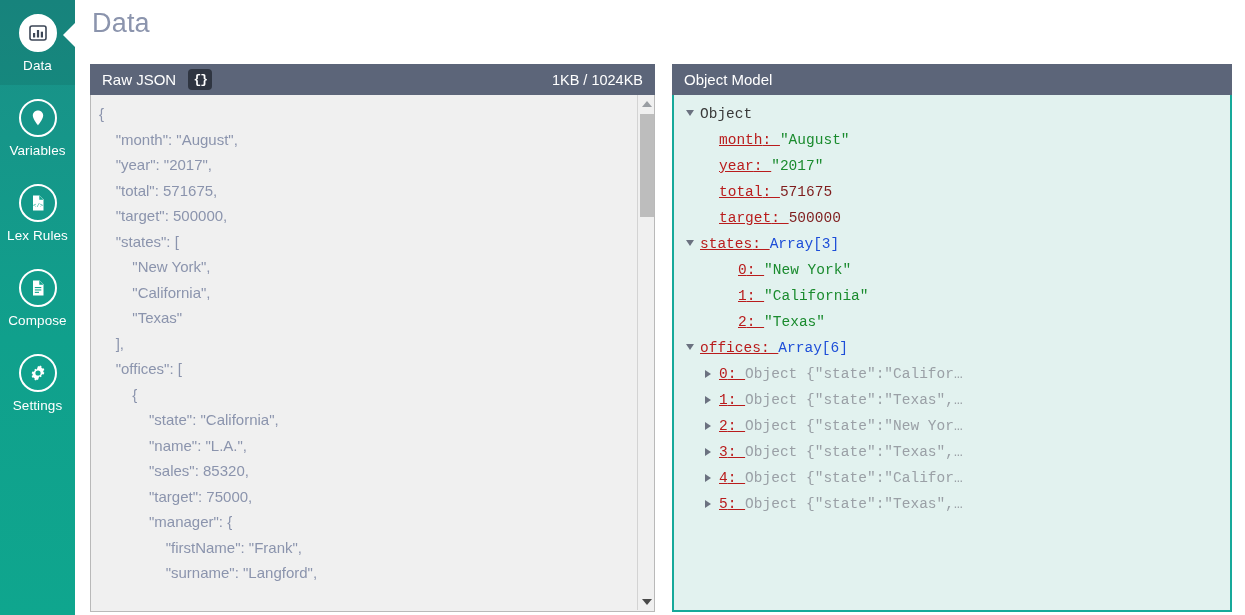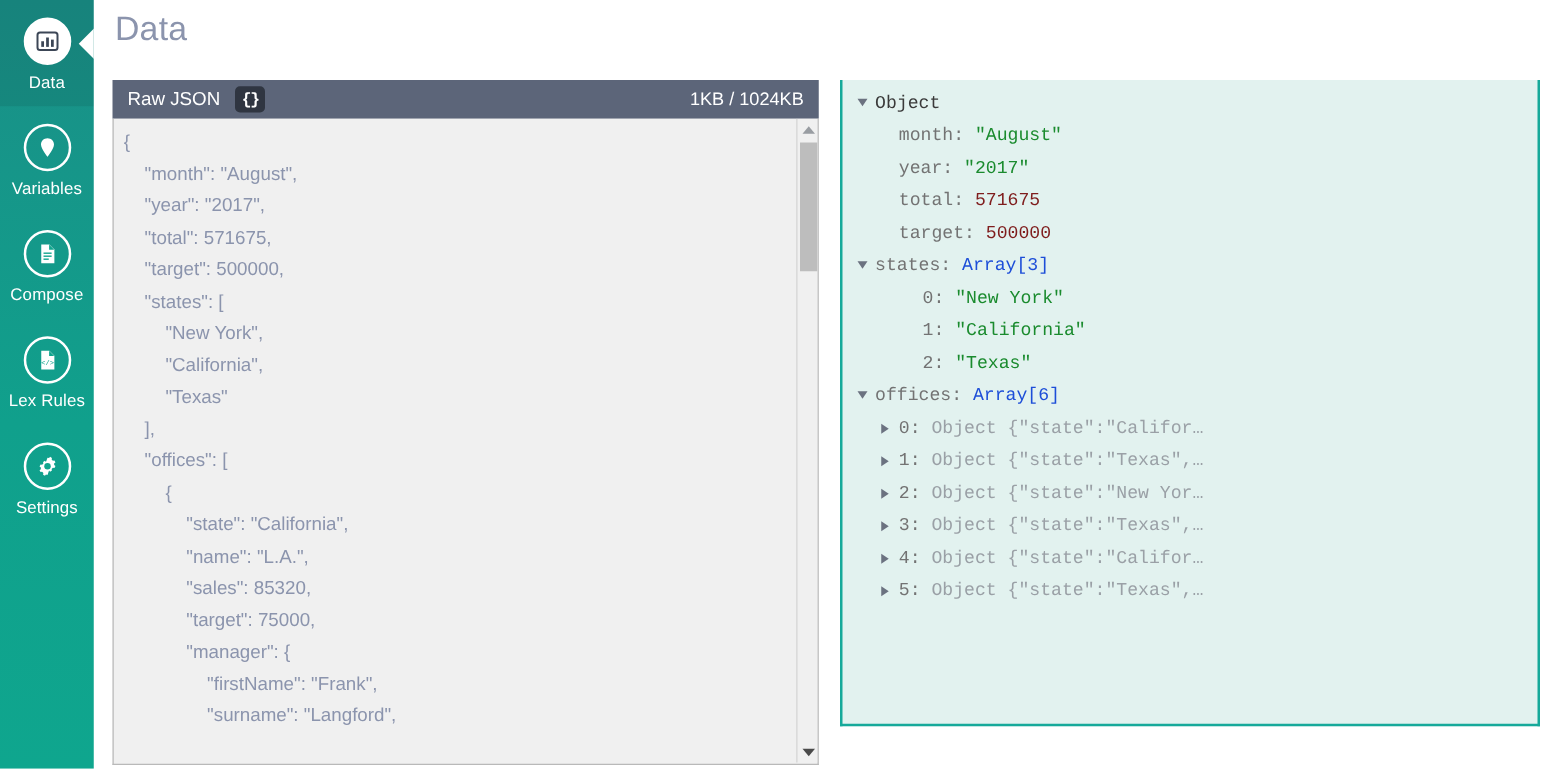--- a/index.html
+++ b/index.html
@@ -188,21 +188,21 @@
   .tri-down {
     border-left: 4px solid transparent;
     border-right: 4px solid transparent;
     border-top: 6px solid #6b7280;
   }
   .tri-right {
     border-top: 4px solid transparent;
     border-bottom: 4px solid transparent;
     border-left: 6px solid #6b7280;
   }
-  .om-key   { color: #737373; }
+  .om-key   { color: #b91c1c; text-decoration: underline; }
   .om-root  { color: #3a3a3a; }
   .om-str   { color: #1a8b2e; }
   .om-num   { color: #7f1d1d; }
   .om-meta  { color: #1d4ed8; }
   .om-obj   { color: #9aa0a6; }
 </style>
 </head>
 <body>
 
 <div id="app">
@@ -226,36 +226,36 @@
             <path d="M10 2.6c-3 0-5.2 2.2-5.2 5 0 3.6 5.2 9.8 5.2 9.8s5.2-6.2 5.2-9.8c0-2.8-2.2-5-5.2-5z" fill="#ffffff"></path>
           </svg>
         </div>
         <div class="nav-label">Variables</div>
       </div>
       <div class="nav-item">
         <div class="nav-circle">
           <svg width="20" height="20" viewBox="0 0 20 20">
             <path d="M5 2.5h6.5L15.5 6.5V17.5H5z" fill="#ffffff"></path>
             <path d="M11.3 2.6v4.1h4.1" fill="#0fa68e"></path>
+            <text x="10.1" y="14.4" font-family="Liberation Mono, monospace" font-size="5.6" fill="#0fa68e" text-anchor="middle">&lt;/&gt;</text>
+          </svg>
+        </div>
+        <div class="nav-label">Lex Rules</div>
+      </div>
+      <div class="nav-item">
+        <div class="nav-circle">
+          <svg width="20" height="20" viewBox="0 0 20 20">
+            <path d="M5 2.5h6.5L15.5 6.5V17.5H5z" fill="#ffffff"></path>
+            <path d="M11.3 2.6v4.1h4.1" fill="#0fa68e"></path>
             <rect x="6.8" y="9" width="6.5" height="1.1" fill="#0fa68e"></rect>
             <rect x="6.8" y="11.4" width="6.5" height="1.1" fill="#0fa68e"></rect>
             <rect x="6.8" y="13.8" width="4.2" height="1.1" fill="#0fa68e"></rect>
           </svg>
         </div>
         <div class="nav-label">Compose</div>
-      </div>
-      <div class="nav-item">
-        <div class="nav-circle">
-          <svg width="20" height="20" viewBox="0 0 20 20">
-            <path d="M5 2.5h6.5L15.5 6.5V17.5H5z" fill="#ffffff"></path>
-            <path d="M11.3 2.6v4.1h4.1" fill="#0fa68e"></path>
-            <text x="10.1" y="14.4" font-family="Liberation Mono, monospace" font-size="5.6" fill="#0fa68e" text-anchor="middle">&lt;/&gt;</text>
-          </svg>
-        </div>
-        <div class="nav-label">Lex Rules</div>
       </div>
       <div class="nav-item">
         <div class="nav-circle">
           <svg width="20" height="20" viewBox="0 0 20 20">
             <path d="M10 3.1l1.25.35.8-1.0 1.5.85-.25 1.27 1.0.98 1.27-.2.8 1.55-1.05.78.0 1.4 1.05.78-.8 1.55-1.27-.2-1.0.98.25 1.27-1.5.85-.8-1.0L10 16.9l-1.25-.35-.8 1.0-1.5-.85.25-1.27-1.0-.98-1.27.2-.8-1.55 1.05-.78.0-1.4-1.05-.78.8-1.55 1.27.2 1.0-.98-.25-1.27 1.5-.85.8 1.0z" fill="#ffffff"></path>
             <circle cx="10" cy="10" r="2.6" fill="#0fa68e"></circle>
           </svg>
         </div>
         <div class="nav-label">Settings</div>
       </div>
@@ -295,20 +295,23 @@
         </div>
         <div id="sb-thumb"></div>
         <div class="sb-arrow down">
           <span class="sb-tri down"></span>
         </div>
       </div>
     </div>
   </section>
 
   <section class="panel" id="om-panel">
+    <div class="panel-header">
+      <span class="ph-title">Object Model</span>
+    </div>
     <div id="om-body">
         <div class="om-row"><span class="tri tri-down" style="left: 12px;"></span><span style="margin-left: 26px; margin-top: 12px;"><span class="om-root">Object</span></span></div>
         <div class="om-row"><span style="margin-left: 45px;"><span class="om-key">month</span><span class="om-key">: </span><span class="om-str">"August"</span></span></div>
         <div class="om-row"><span style="margin-left: 45px;"><span class="om-key">year</span><span class="om-key">: </span><span class="om-str">"2017"</span></span></div>
         <div class="om-row"><span style="margin-left: 45px;"><span class="om-key">total</span><span class="om-key">: </span><span class="om-num">571675</span></span></div>
         <div class="om-row"><span style="margin-left: 45px;"><span class="om-key">target</span><span class="om-key">: </span><span class="om-num">500000</span></span></div>
         <div class="om-row"><span class="tri tri-down" style="left: 12px;"></span><span style="margin-left: 26px;"><span class="om-key">states</span><span class="om-key">: </span><span class="om-meta">Array[3]</span></span></div>
         <div class="om-row"><span style="margin-left: 64px;"><span class="om-key">0</span><span class="om-key">: </span><span class="om-str">"New York"</span></span></div>
         <div class="om-row"><span style="margin-left: 64px;"><span class="om-key">1</span><span class="om-key">: </span><span class="om-str">"California"</span></span></div>
         <div class="om-row"><span style="margin-left: 64px;"><span class="om-key">2</span><span class="om-key">: </span><span class="om-str">"Texas"</span></span></div>

